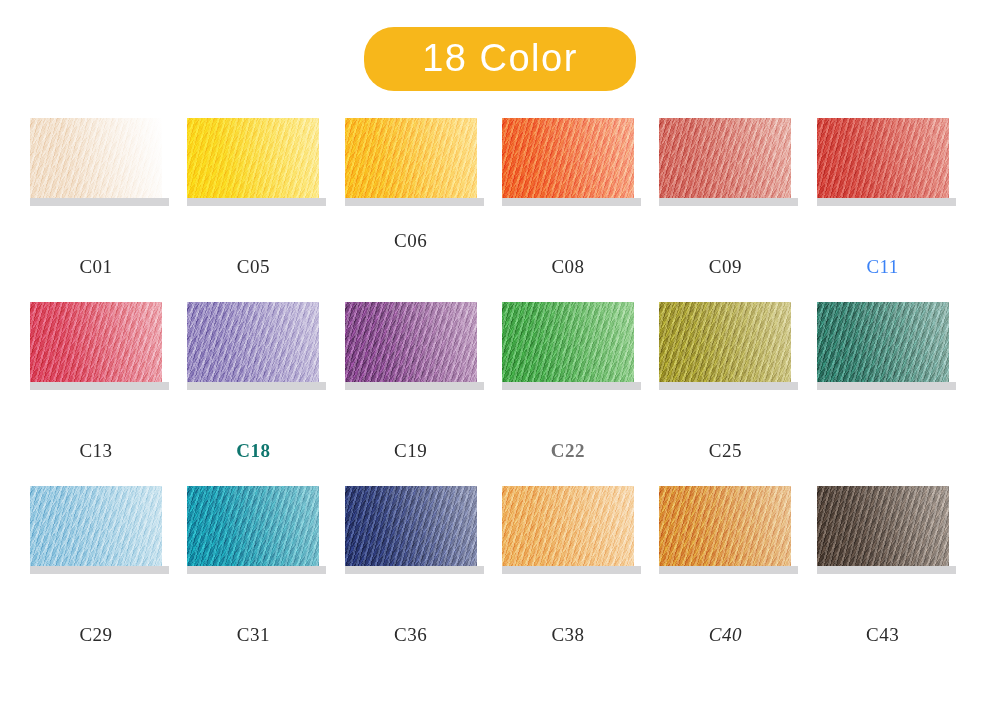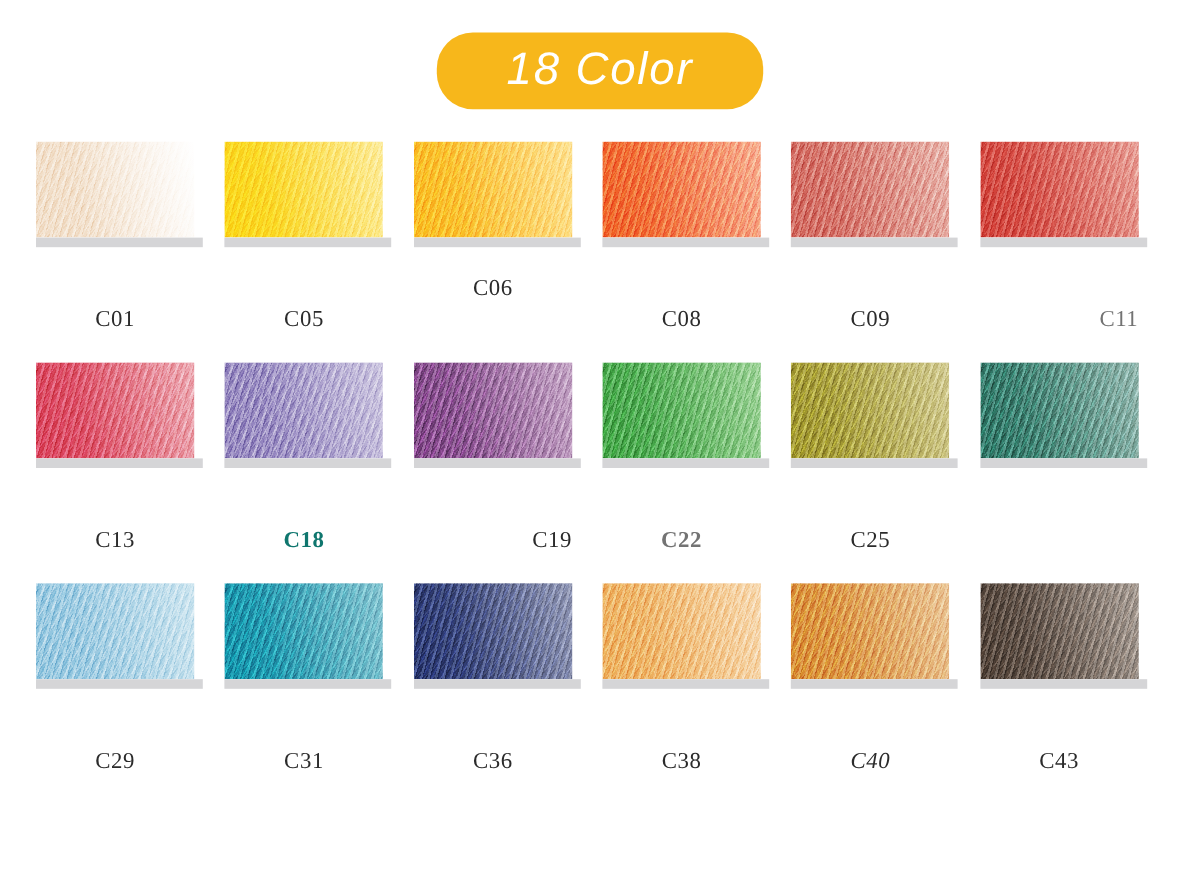--- a/index.html
+++ b/index.html
@@ -140,21 +140,21 @@
     color: #2b2b2b;
     margin-top: 50px;
     letter-spacing: .5px;
   }
 </style>
 </head>
 <body style="background: rgb(255, 255, 255);">
 
 <div class="header-wrap">
   <div class="title-badge" style="background: rgb(247, 183, 27);">
-    <span class="title-badge-text" style="color: rgb(255, 255, 255); font-style: italic;">18 Color</span>
+    <span class="title-badge-text" style="color: rgb(255, 255, 255);">18 Color</span>
   </div>
 </div>
 
 <div class="grid" id="grid">
     <div class="row">
       <div class="cell">
         <div class="swatch-holder">
           <div class="chip">
             <div class="chip-base" style="background: linear-gradient(78deg, rgb(241, 221, 198) 0%, rgb(241, 221, 198) 30%, rgb(255, 255, 255) 100%);"></div>
             <div class="chip-tex"></div>
@@ -216,21 +216,21 @@
       <div class="cell">
         <div class="swatch-holder">
           <div class="chip">
             <div class="chip-base" style="background: linear-gradient(78deg, rgb(207, 59, 51) 0%, rgb(207, 59, 51) 30%, rgb(220, 111, 98) 100%);"></div>
             <div class="chip-tex"></div>
             <div class="chip-tex2"></div>
             <div class="chip-sheen"></div>
           </div>
           <div class="chip-shadow" style="background: rgb(213, 213, 215);"></div>
         </div>
-        <div class="swatch-label" style="color: #737373; text-align: right;">C11</div>
+        <div class="swatch-label" style="color: #3b82f6;">C11</div>
       </div>
     </div>
     <div class="row">
       <div class="cell">
         <div class="swatch-holder">
           <div class="chip">
             <div class="chip-base" style="background: linear-gradient(78deg, rgb(216, 60, 85) 0%, rgb(216, 60, 85) 30%, rgb(228, 128, 141) 100%);"></div>
             <div class="chip-tex"></div>
             <div class="chip-tex2"></div>
             <div class="chip-sheen"></div>
@@ -254,21 +254,21 @@
       <div class="cell">
         <div class="swatch-holder">
           <div class="chip">
             <div class="chip-base" style="background: linear-gradient(78deg, rgb(123, 63, 130) 0%, rgb(123, 63, 130) 30%, rgb(166, 120, 168) 100%);"></div>
             <div class="chip-tex"></div>
             <div class="chip-tex2"></div>
             <div class="chip-sheen"></div>
           </div>
           <div class="chip-shadow" style="background: rgb(213, 213, 215);"></div>
         </div>
-        <div class="swatch-label" style="color: rgb(43, 43, 43); text-align: right;">C19</div>
+        <div class="swatch-label" style="color: rgb(43, 43, 43);">C19</div>
       </div>
       <div class="cell">
         <div class="swatch-holder">
           <div class="chip">
             <div class="chip-base" style="background: linear-gradient(78deg, rgb(59, 160, 63) 0%, rgb(59, 160, 63) 30%, rgb(107, 187, 99) 100%);"></div>
             <div class="chip-tex"></div>
             <div class="chip-tex2"></div>
             <div class="chip-sheen"></div>
           </div>
           <div class="chip-shadow" style="background: rgb(213, 213, 215);"></div>

